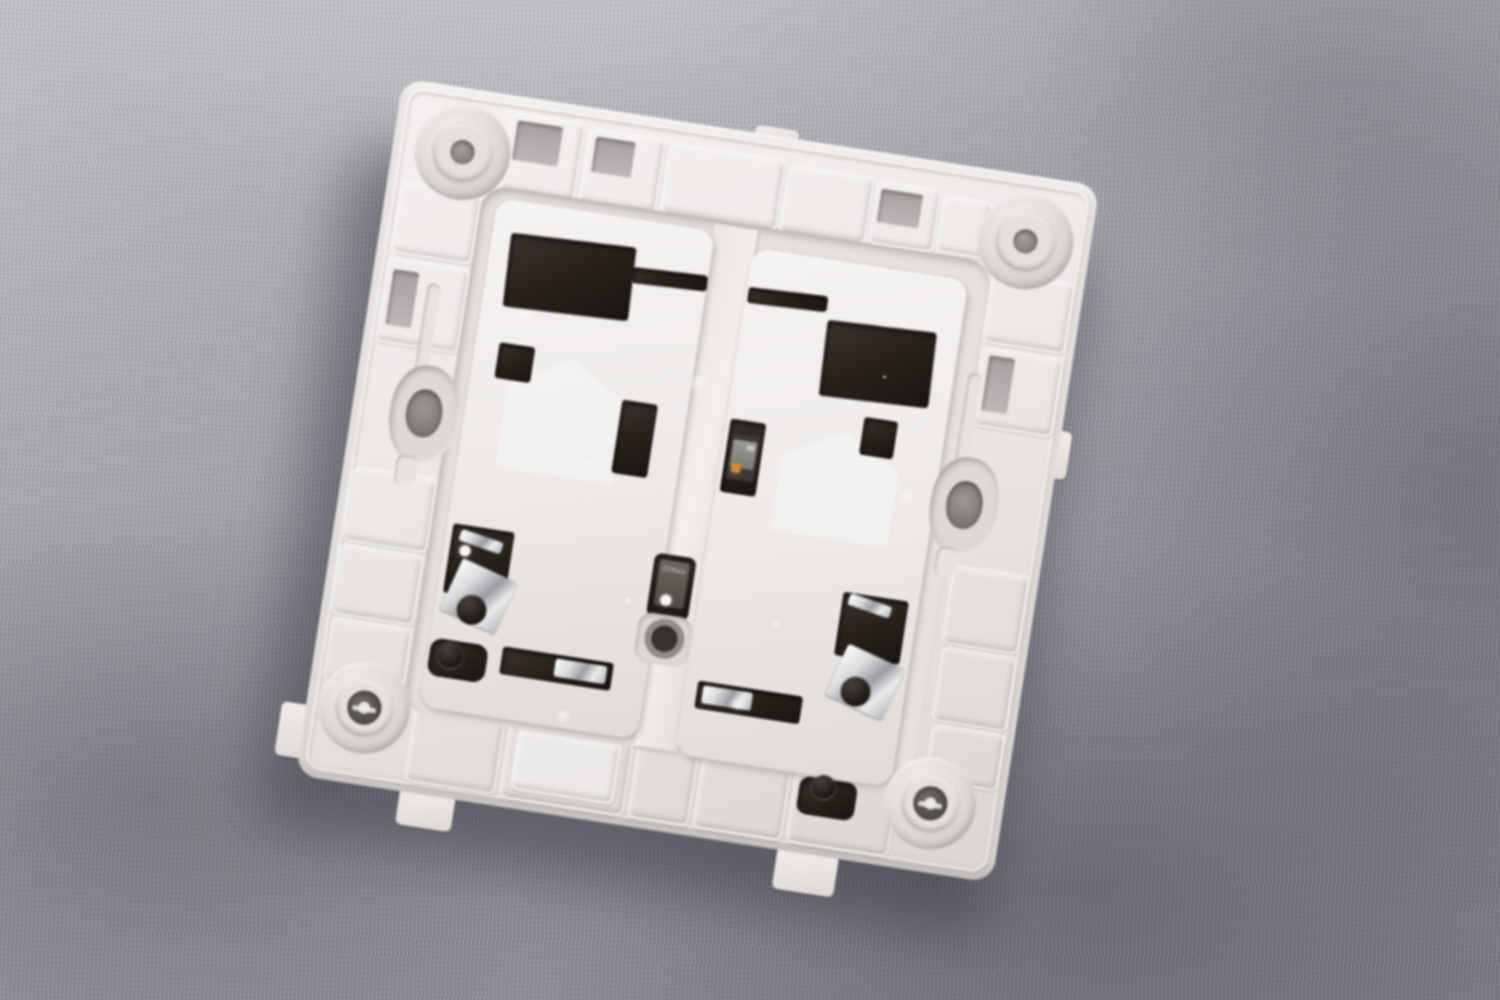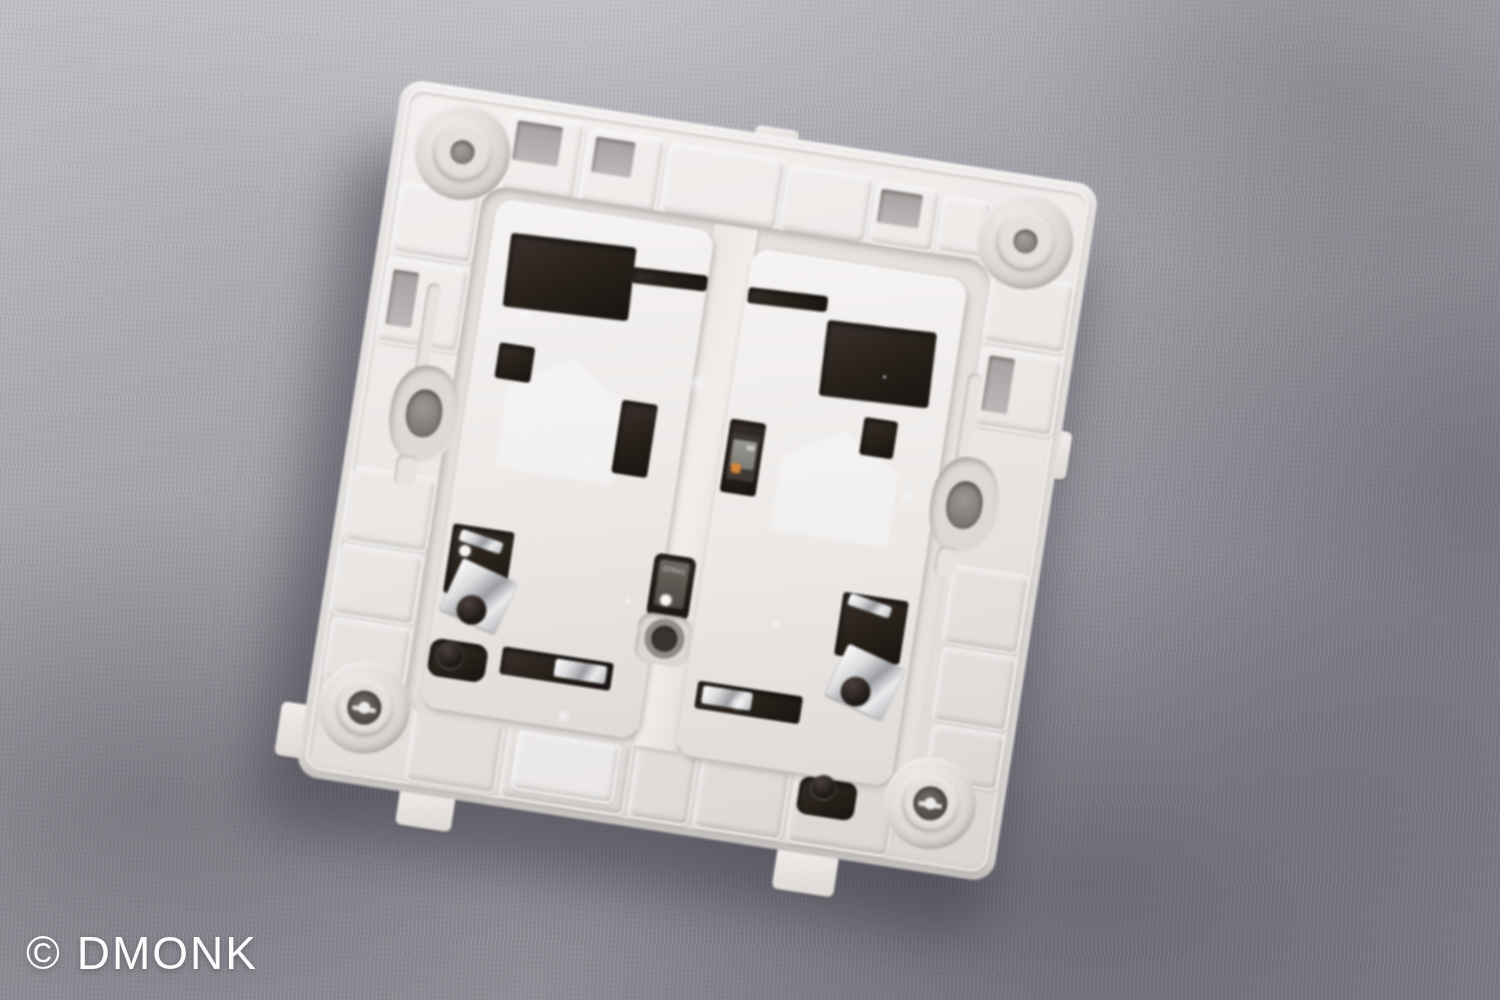--- a/index.html
+++ b/index.html
@@ -247,14 +247,13 @@
     <div class="mark" style="left:420px;top:560px;width:16px;height:16px;"></div>
     <div class="mark" style="left:250px;top:600px;width:14px;height:14px;"></div>
     <div class="mark" style="left:556px;top:330px;width:14px;height:14px;"></div>
     <div class="speck" style="left:300px;top:480px;width:4px;height:4px;"></div>
     <div class="speck" style="left:520px;top:220px;width:3px;height:3px;"></div>
     <div class="speck" style="left:240px;top:350px;width:3px;height:3px;"></div>
     <div class="speck" style="left:450px;top:480px;width:4px;height:4px;"></div>
     <div class="speck" style="left:170px;top:330px;width:3px;height:3px;"></div>
   </div>
 
-  <div class="watermark">© DMONK</div>
 </div>
 
 </body></html>

